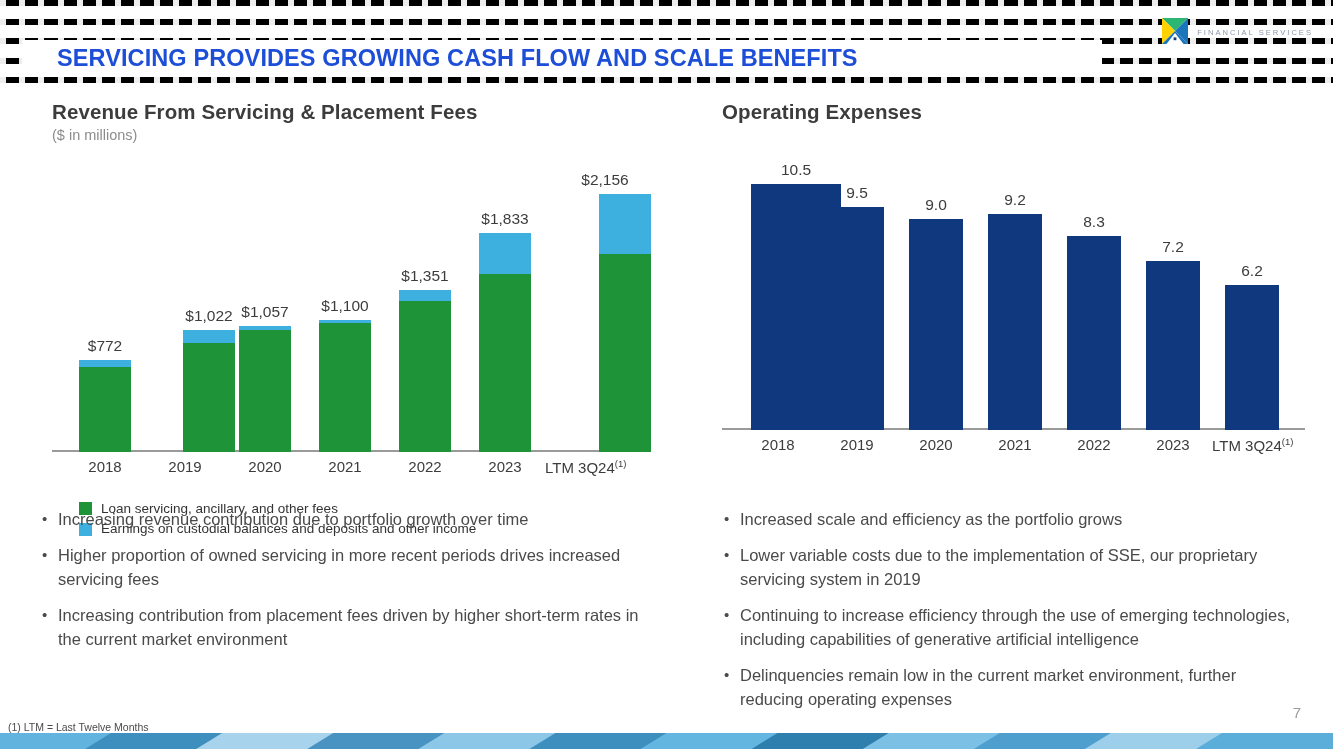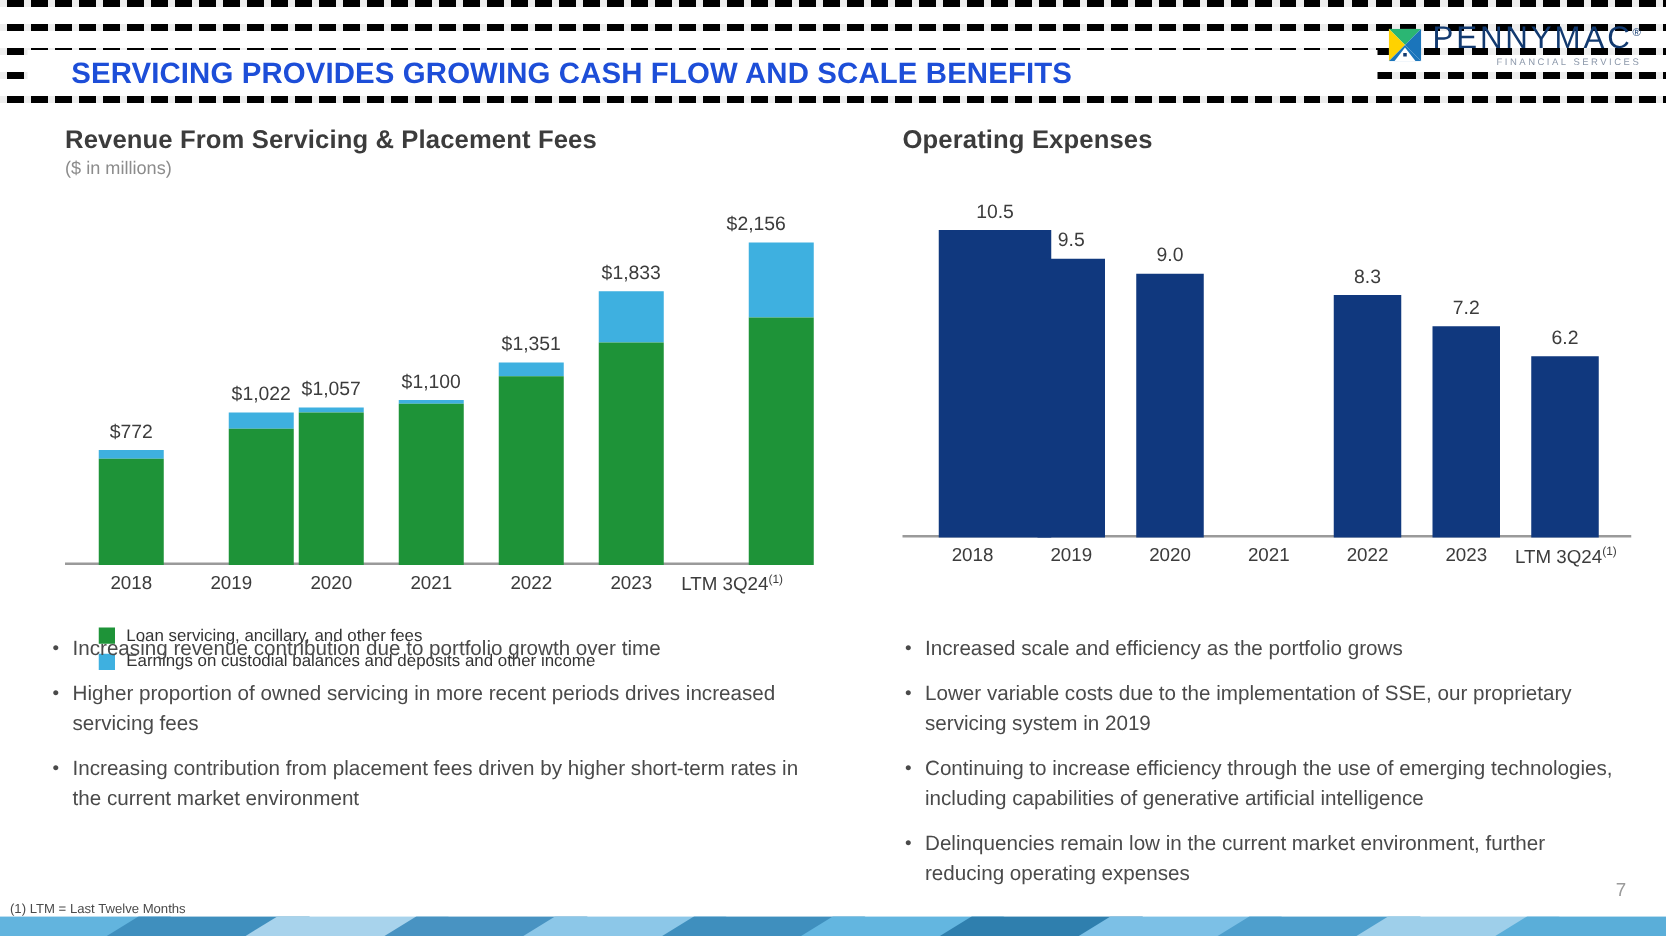--- a/index.html
+++ b/index.html
@@ -263,21 +263,20 @@
         <rect x="0" y="0" width="26" height="26" fill="#ffffff"></rect>
         <polygon points="0,0 26,0 13,13" fill="#2bb673"></polygon>
         <polygon points="0,0 13,13 0,26" fill="#ffd200"></polygon>
         <polygon points="26,0 26,26 13,13" fill="#1b75bb"></polygon>
         <polygon points="0,26 13,13 26,26" fill="#1b75bb"></polygon>
         <polygon points="4.5,26 13,15 21.5,26" fill="#ffffff"></polygon>
         <rect x="11.6" y="19.4" width="2.8" height="2.8" fill="#123a70"></rect>
       </svg>
     </div>
     <div id="logo-text-wrap">
-      <div id="logo-word"><span>PENNYMAC</span><span class="tm">®</span></div>
       <div id="logo-sub">FINANCIAL SERVICES</div>
     </div>
   </div>
 
   <div id="slide-title">SERVICING PROVIDES GROWING CASH FLOW AND SCALE BENEFITS</div>
 
   <div class="panel" id="panel-left">
     <div class="panel-title">Revenue From Servicing &amp; Placement Fees</div>
     <div class="panel-sub">($ in millions)</div>
 
@@ -350,20 +349,23 @@
       <div class="plot" id="plot-right" style="height:298px;">
         <div class="axis-line" id="axis-right" style="bottom:0;width:583px;"></div>
       <div class="bar-group" style="left: 29px; width: 54px; height: 246px; background: rgb(16, 56, 126); padding-left: 36px;">
             <div class="bar-label" style="bottom: 251px;">10.5</div>
           </div>
           <div class="bar-group" style="left: 108px; width: 54px; height: 223px; background: rgb(16, 56, 126);">
             <div class="bar-label" style="bottom: 228px;">9.5</div>
           </div>
           <div class="bar-group" style="left: 187px; width: 54px; height: 211px; background: rgb(16, 56, 126);">
             <div class="bar-label" style="bottom: 216px;">9.0</div>
+          </div>
+          <div class="bar-group" style="left: 266px; width: 54px; height: 216px; background: rgb(16, 56, 126);">
+            <div class="bar-label" style="bottom: 221px;">9.2</div>
           </div>
           <div class="bar-group" style="left: 345px; width: 54px; height: 194px; background: rgb(16, 56, 126);">
             <div class="bar-label" style="bottom: 199px;">8.3</div>
           </div>
           <div class="bar-group" style="left: 424px; width: 54px; height: 169px; background: rgb(16, 56, 126);">
             <div class="bar-label" style="bottom: 174px;">7.2</div>
           </div>
           <div class="bar-group" style="left: 503px; width: 54px; height: 145px; background: rgb(16, 56, 126);">
             <div class="bar-label" style="bottom: 150px;">6.2</div>
           </div>

